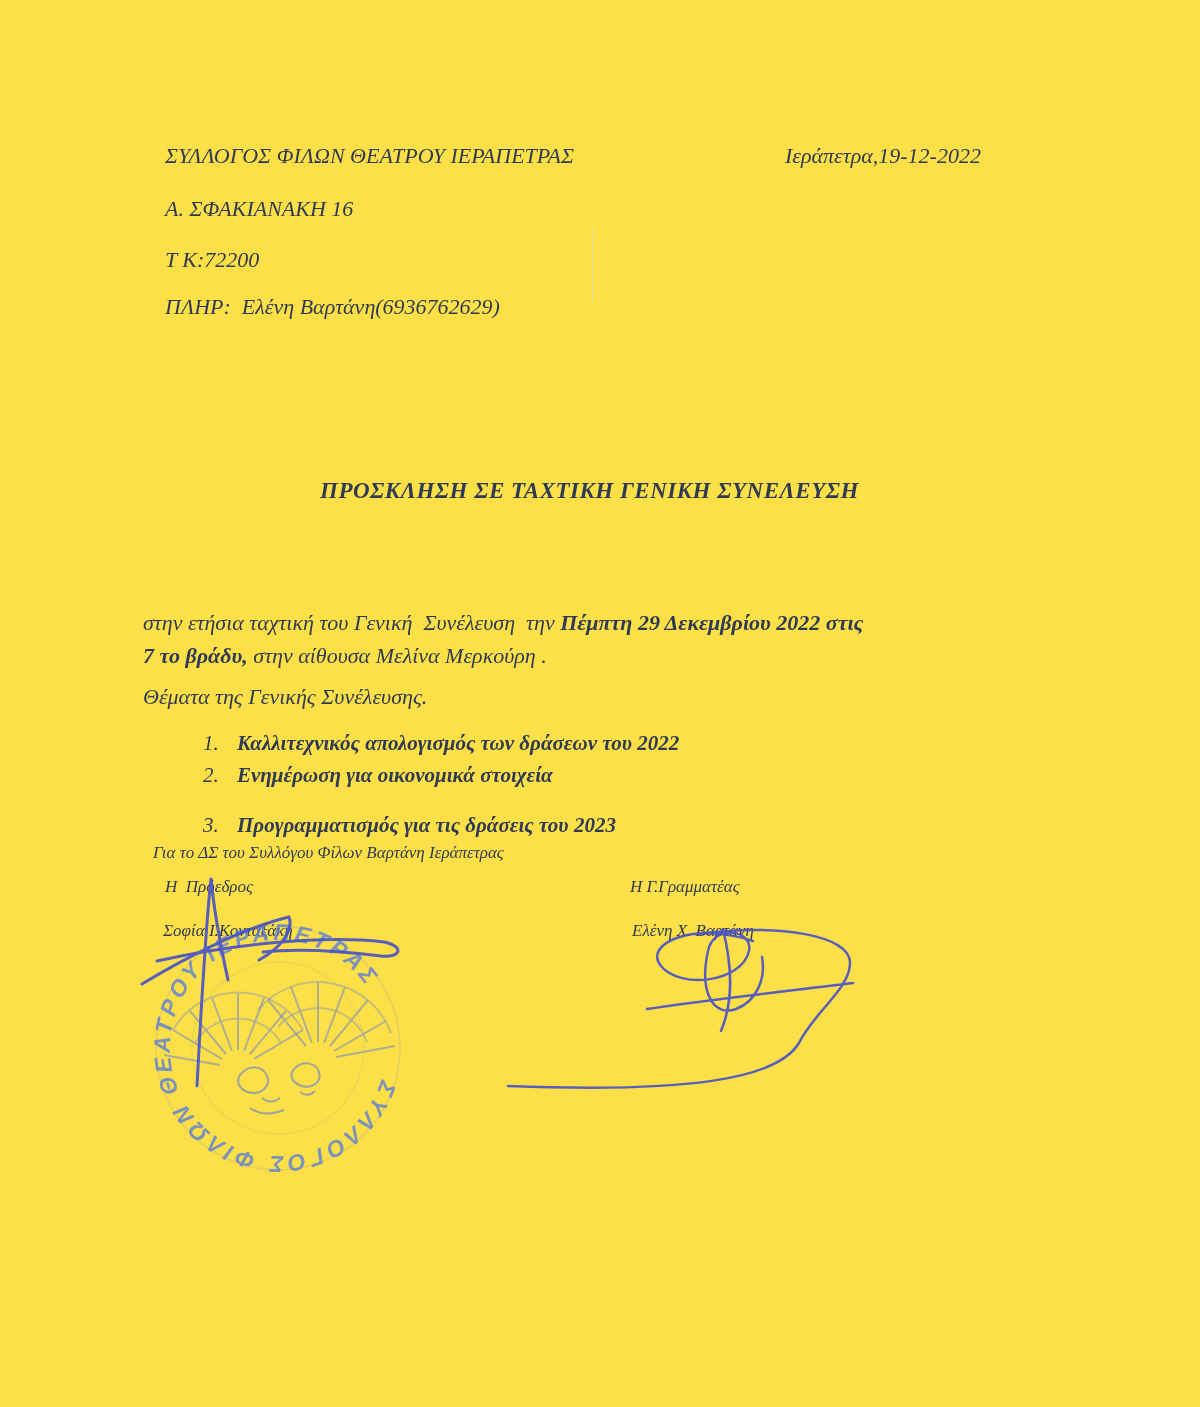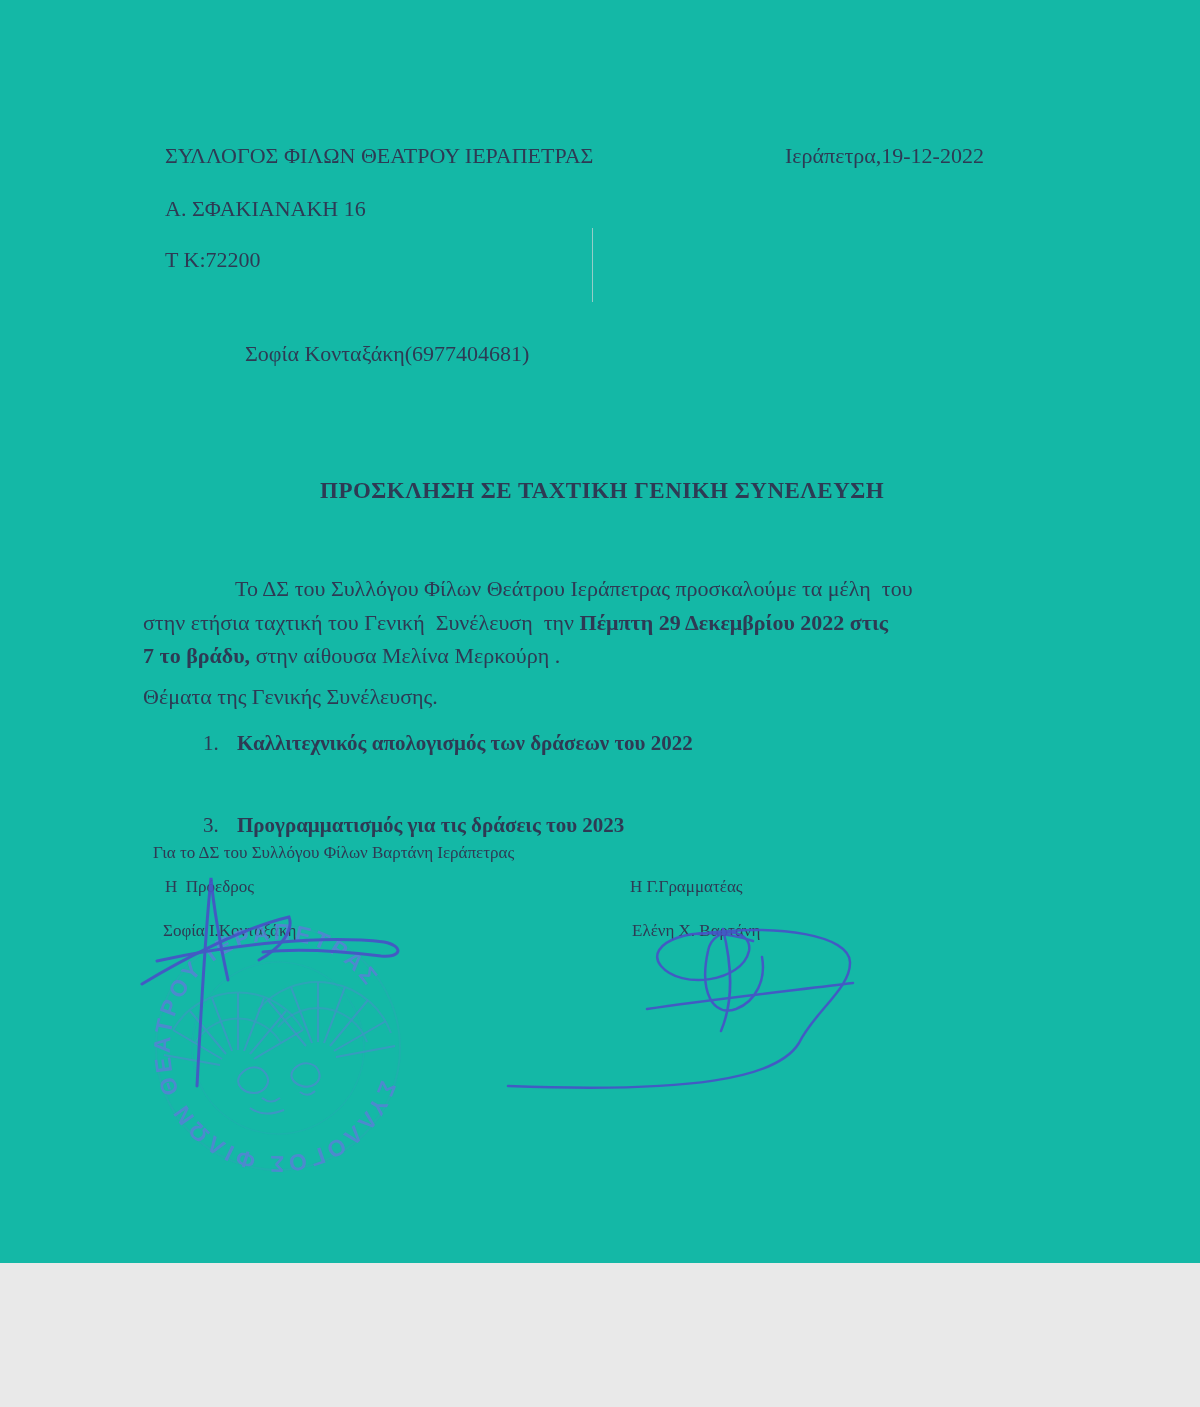--- a/index.html
+++ b/index.html
@@ -1,23 +1,24 @@
 <!DOCTYPE html>
 <html><head>
 <meta charset="utf-8">
 <style>
   html,body{margin:0;padding:0;background:#e9e9e9;}
   .doc{
     position:relative;
-    width:1200px;height:1263px;
+    width:1200px;height:1407px;
     margin:0 auto;
-    background:#14b8a6;
+    background:#fde047;
     font-family:"Liberation Serif", serif;
     color:#2e3a54;
     overflow:hidden;
+    font-style:italic;
   }
   .line{position:absolute;white-space:pre;}
   .hdr{font-size:22px;}
   .doc-title{font-size:23px;font-weight:bold;letter-spacing:.5px;}
   .body-line{font-size:22px;}
   .body-line b{font-weight:bold;margin-top:24px;}
   .agenda-row{position:absolute;font-size:21px;white-space:pre;}
   .agenda-num{display:inline-block;width:34px;font-weight:normal;}
   .agenda-text{font-weight:bold;}
   .small{font-size:17px;}
@@ -32,33 +33,33 @@
 </style>
 </head>
 <body>
 
 <div class="doc">
 
   <div class="line hdr" style="left:165px;top:143px;">ΣΥΛΛΟΓΟΣ ΦΙΛΩΝ ΘΕΑΤΡΟΥ ΙΕΡΑΠΕΤΡΑΣ</div>
   <div class="line hdr" style="left:785px;top:143px;">Ιεράπετρα,19-12-2022</div>
   <div class="line hdr" style="left:165px;top:196px;">Α. ΣΦΑΚΙΑΝΑΚΗ 16</div>
   <div class="line hdr" style="left:165px;top:247px;">Τ Κ:72200</div>
-  <div class="line hdr" style="left:245px;top:341px;">Σοφία Κονταξάκη(6977404681)</div>
+  <div class="line hdr" style="left:165px;top:294px;">ΠΛΗΡ:  Ελένη Βαρτάνη(6936762629)</div>
 
   <div class="scan-line" style="left:592px;top:228px;width:1px;height:74px;"></div>
 
   <div class="line doc-title" style="left:320px;top:478px;">ΠΡΟΣΚΛΗΣΗ ΣΕ ΤΑΧΤΙΚΗ ΓΕΝΙΚΗ ΣΥΝΕΛΕΥΣΗ</div>
 
-  <div class="line body-line" style="left:235px;top:576px;">Το ΔΣ του Συλλόγου Φίλων Θεάτρου Ιεράπετρας προσκαλούμε τα μέλη  του</div>
   <div class="line body-line" style="left:143px;top:610px;"><span>στην ετήσια ταχτική του Γενική  Συνέλευση  την </span><b>Πέμπτη 29 Δεκεμβρίου 2022 στις</b></div>
   <div class="line body-line" style="left:143px;top:643px;"><b>7 το βράδυ,</b><span> στην αίθουσα Μελίνα Μερκούρη .</span></div>
 
   <div class="line body-line" style="left:143px;top:684px;">Θέματα της Γενικής Συνέλευσης.</div>
 
   <div class="agenda-row" style="left:203px;top:731px;"><span class="agenda-num">1.</span><span class="agenda-text">Καλλιτεχνικός απολογισμός των δράσεων του 2022</span></div>
+  <div class="agenda-row" style="left:203px;top:763px;"><span class="agenda-num">2.</span><span class="agenda-text">Ενημέρωση για οικονομικά στοιχεία</span></div>
   <div class="agenda-row" style="left:203px;top:795px;margin-top:18px;"><span class="agenda-num">3.</span><span class="agenda-text">Προγραμματισμός για τις δράσεις του 2023</span></div>
 
   <div class="line small" style="left:153px;top:843px;">Για το ΔΣ του Συλλόγου Φίλων Βαρτάνη Ιεράπετρας</div>
   <div class="line small" style="left:165px;top:877px;">Η  Πρόεδρος</div>
   <div class="line small" style="left:630px;top:877px;text-align:center;">Η Γ.Γραμματέας</div>
   <div class="line small" style="left:163px;top:921px;">Σοφία Ι.Κονταξάκη</div>
   <div class="line small" style="left:632px;top:921px;">Ελένη Χ. Βαρτάνη</div>
 
   <svg width="1200" height="1407" viewBox="0 0 1200 1407">
 

